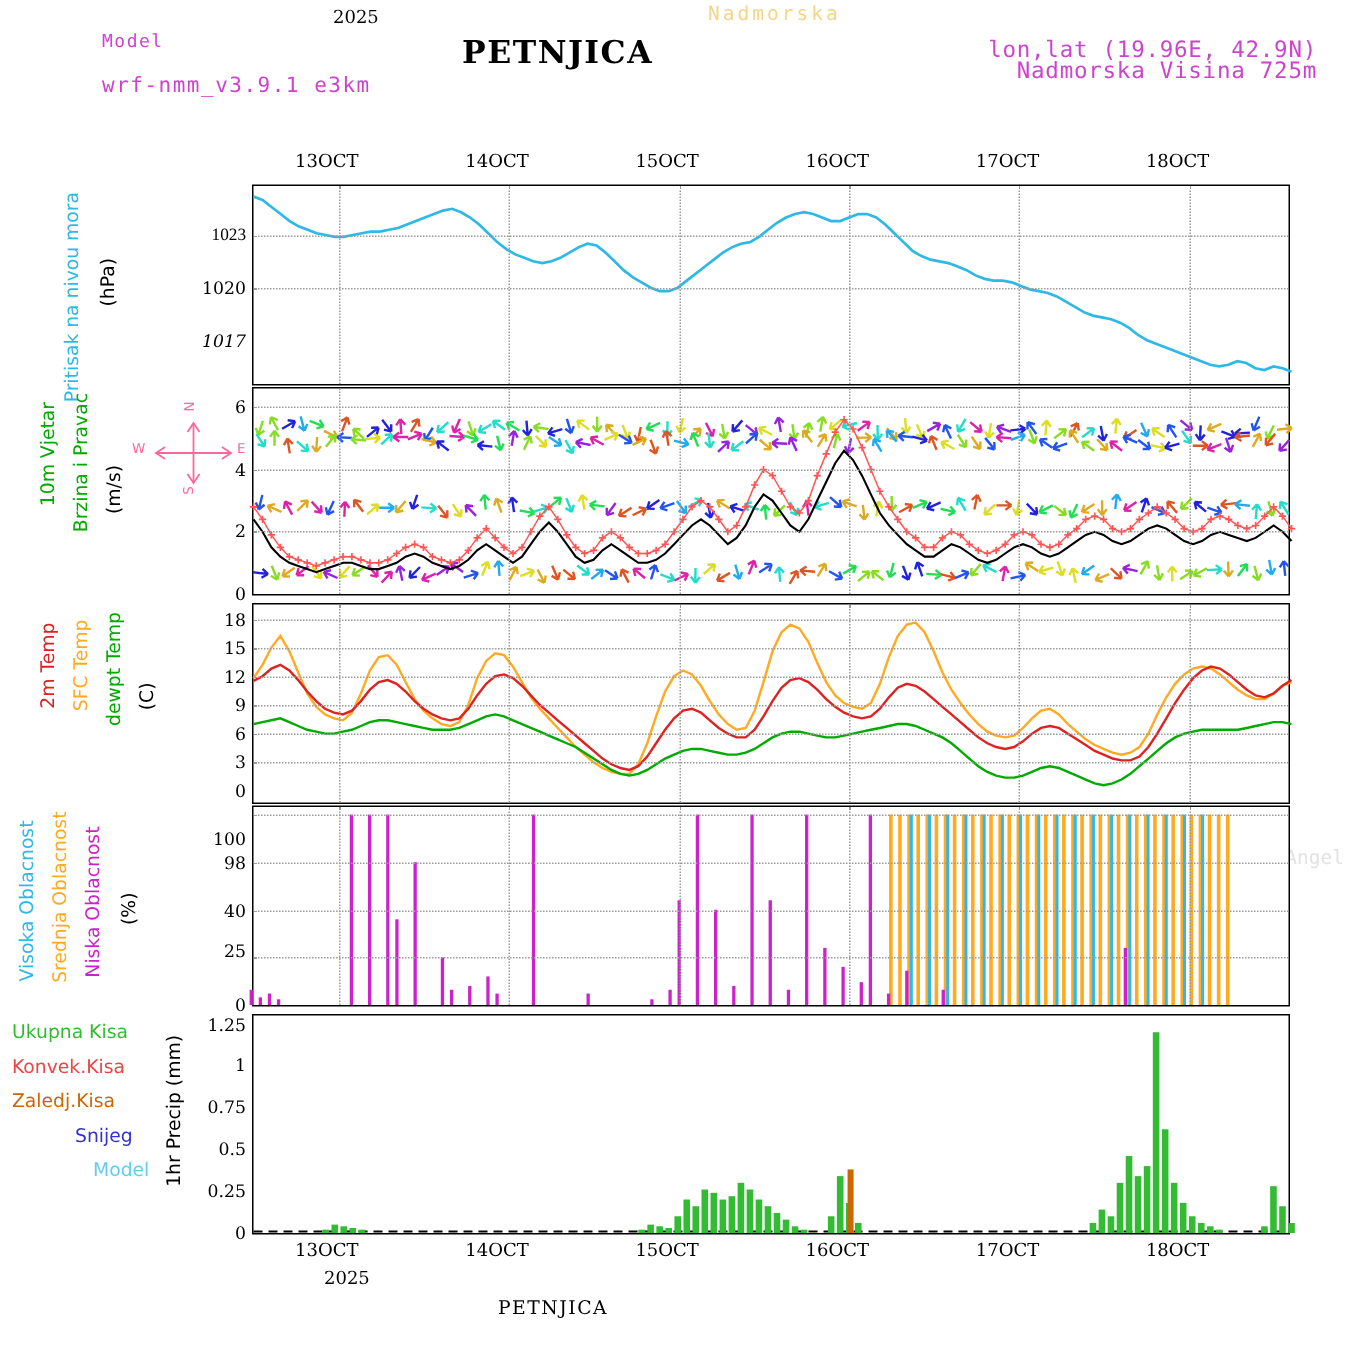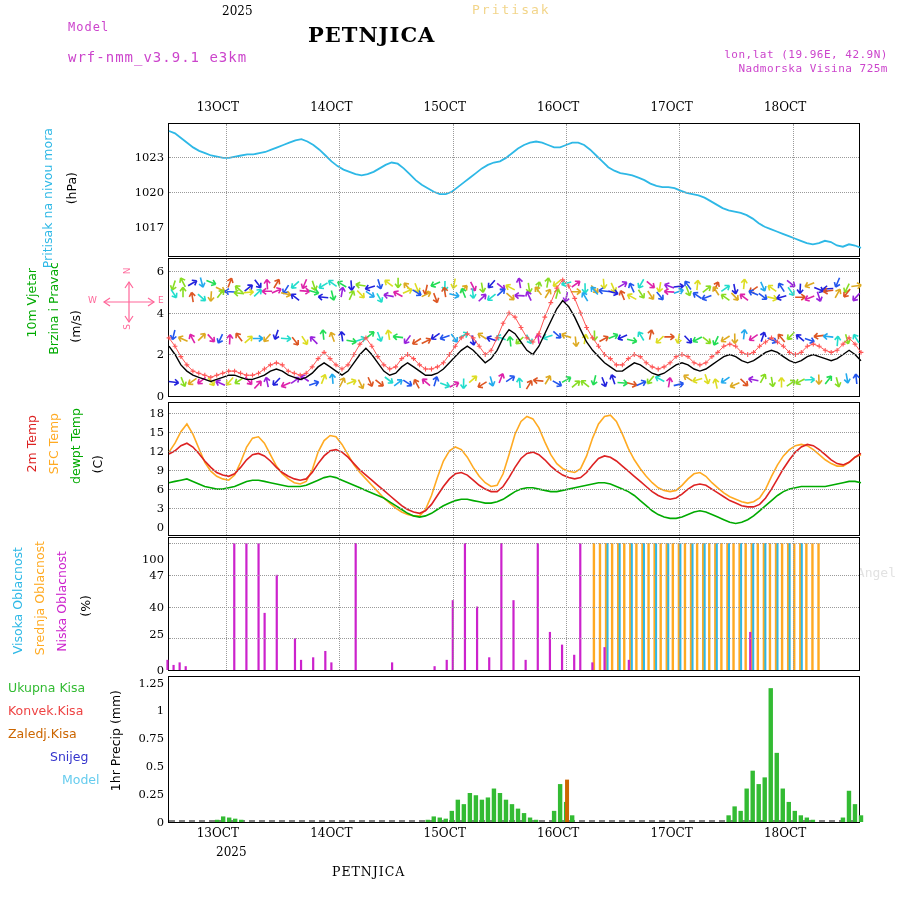--- a/index.html
+++ b/index.html
@@ -12,21 +12,21 @@
   }
   .abs{position:absolute;}
   .mono{font-family:"DejaVu Sans Mono", monospace;}
   .serif{font-family:"DejaVu Serif", serif;text-align:center;}
   .vert{writing-mode:vertical-rl;transform:rotate(180deg);}
   
   #hdr-meteogram{left:472px;top:2px;font-size:13px;color:#f2d58a;letter-spacing:2px;}
   #hdr-model{left:68px;top:20px;font-size:12px;color:#cc44cc;letter-spacing:1px;}
   #hdr-modelname{left:68px;top:49px;font-size:14px;color:#cc44cc;letter-spacing:1px;}
   #hdr-title{left:308px;top:22px;font-size:21px;font-weight:bold;color:#000;letter-spacing:1px;}
-  #hdr-right{right:12px;top:26px;font-size:11px;color:#cc44cc;text-align:right;line-height:14px;letter-spacing:.5px;margin-top:22px;}
+  #hdr-right{right:22px;top:26px;font-size:15px;color:#cc44cc;text-align:right;line-height:14px;letter-spacing:.5px;}
   #year-top{left:222px;top:4px;font-size:12px;color:#000;}
   #year-bot{left:216px;top:845px;font-size:12px;color:#000;}
   #bottom-station{left:332px;top:864px;font-size:12.5px;color:#000;letter-spacing:1px;}
   #watermark{right:4px;top:565px;font-size:13px;color:#e2e2e2;}
   
   .panel{position:absolute;border:1.6px solid #000;background:#fff;box-sizing:border-box;left:168px;width:692px;}
   #p1{top:123px;height:134px;}
   #p2{top:258px;height:139px;}
   #p3{top:402px;height:134px;}
   #p4{top:537px;height:134px;}
@@ -36,21 +36,21 @@
   .ytick{position:absolute;right:100%;margin-right:5px;font-size:11.5px;color:#000;transform:translateY(-50%);white-space:nowrap;}
   .xlab-top{position:absolute;top:100px;font-size:12px;color:#000;}
   .xlab-bot{position:absolute;top:826px;font-size:12px;color:#000;}
   
   .axtitle{position:absolute;font-size:12.5px;white-space:nowrap;}
   svg{display:block;position:absolute;left:0;top:0;overflow:visible;}
 </style>
 </head>
 <body>
 
-<div class="abs mono" id="hdr-meteogram">Pritisak</div>
+<div class="abs mono" id="hdr-meteogram">Nadmorska</div>
 <div class="abs mono" id="hdr-model">Model</div>
 <div class="abs mono" id="hdr-modelname">wrf-nmm_v3.9.1 e3km</div>
 <div class="abs serif" id="hdr-title">PETNJICA</div>
 <div class="abs mono" id="hdr-right">
   <div>lon,lat (19.96E, 42.9N)</div>
   <div>Nadmorska Visina 725m</div>
 </div>
 <div class="abs serif" id="year-top">2025</div>
 <div class="abs serif" id="year-bot">2025</div>
 <div class="abs serif" id="bottom-station">PETNJICA</div>
@@ -76,25 +76,25 @@
 <div class="panel" id="p1">
   <svg id="svg1" width="692" height="134" viewBox="0 0 692 134" preserveAspectRatio="none">
       <polyline points="0.0,7.0 6.0,9.3 12.0,14.0 18.1,18.7 24.1,23.4 30.1,26.9 36.1,29.2 42.1,31.5 48.1,32.7 54.2,33.9 60.2,33.9 66.2,32.7 72.2,31.5 78.2,30.4 84.2,30.4 90.3,29.2 96.3,28.0 102.3,25.7 108.3,23.4 114.3,21.0 120.3,18.7 126.4,16.4 132.4,15.2 138.4,17.5 144.4,21.0 150.4,25.7 156.5,31.5 162.5,37.4 168.5,42.1 174.5,45.6 180.5,47.9 186.5,50.2 192.6,51.4 198.6,50.2 204.6,47.9 210.6,44.4 216.6,40.9 222.6,38.5 228.7,39.7 234.7,44.4 240.7,50.2 246.7,56.1 252.7,60.7 258.7,64.2 264.8,67.8 270.8,70.1 276.8,70.1 282.8,67.8 288.8,63.1 294.9,58.4 300.9,53.7 306.9,49.1 312.9,44.4 318.9,40.9 324.9,38.5 331.0,37.4 337.0,33.9 343.0,29.2 349.0,24.5 355.0,21.0 361.0,18.7 367.1,17.5 373.1,18.7 379.1,21.0 385.1,23.4 391.1,23.4 397.1,21.0 403.2,18.7 409.2,18.7 415.2,21.0 421.2,25.7 427.2,31.5 433.3,37.4 439.3,43.2 445.3,46.7 451.3,49.1 457.3,50.2 463.3,51.4 469.4,53.7 475.4,56.1 481.4,59.6 487.4,61.9 493.4,63.1 499.4,63.1 505.5,64.2 511.5,66.6 517.5,68.9 523.5,70.1 529.5,71.3 535.5,73.6 541.6,77.1 547.6,80.6 553.6,84.1 559.6,86.4 565.6,87.6 571.7,88.8 577.7,91.1 583.7,94.6 589.7,99.3 595.7,102.8 601.7,105.1 607.8,107.5 613.8,109.8 619.8,112.1 625.8,114.5 631.8,116.8 637.8,119.2 643.9,120.3 649.9,119.2 655.9,116.8 661.9,118.0 667.9,121.5 673.9,122.7 680.0,120.3 686.0,121.5 692.0,123.8" fill="none" stroke="#2eb8e6" stroke-width="1.8"></polyline>
     </svg>
 <div class="gridv" style="left: 56.7213px;"></div>
     <div class="gridv" style="left: 170.164px;"></div>
     <div class="gridv" style="left: 283.607px;"></div>
     <div class="gridv" style="left: 397.049px;"></div>
     <div class="gridv" style="left: 510.492px;"></div>
     <div class="gridv" style="left: 623.934px;"></div>
-    <div class="ytick serif" style="top: 102.796px;">1017</div>
+    <div class="ytick serif" style="top: 102.796px; font-style: italic;">1017</div>
     <div class="gridh" style="top: 67.7522px;"></div>
     <div class="ytick serif" style="top: 67.7522px;">1020</div>
     <div class="gridh" style="top: 32.708px;"></div>
-    <div class="ytick serif" style="top: 32.708px;">1023</div>
+    <div class="ytick serif" style="top: 32.708px; font-family: Liberation Serif, serif;">1023</div>
   </div>
 <div class="abs vert axtitle" style="left:40px;top:128px;color:#2eb8e6;">Pritisak na nivou mora</div>
 <div class="abs vert axtitle" style="left:64px;top:172px;color:#000;">(hPa)</div>
 
 <div class="panel" id="p2">
   <svg id="svg2" width="692" height="139" viewBox="0 0 692 139" preserveAspectRatio="none">
       <g transform="translate(4.7,26.3) rotate(108)">
         <path d="M-5,0 L5,0 M5,0 L1,-3 M5,0 L1,3" stroke="#88dd22" stroke-width="1.6" fill="none"></path>
       </g>
       <g transform="translate(14.0,23.4) rotate(242)">
@@ -1265,21 +1265,21 @@
     <div class="gridv" style="left: 283.607px;"></div>
     <div class="gridv" style="left: 397.049px;"></div>
     <div class="gridv" style="left: 510.492px;"></div>
     <div class="gridv" style="left: 623.934px;"></div>
     <div class="ytick serif" style="top: 132px;">0</div>
     <div class="gridh" style="top: 100.269px;"></div>
     <div class="ytick serif" style="top: 96px;">25</div>
     <div class="gridh" style="top: 68.5385px;"></div>
     <div class="ytick serif" style="top: 68.5385px;">40</div>
     <div class="gridh" style="top: 36.8077px;"></div>
-    <div class="ytick serif" style="top: 36.8077px;">47</div>
+    <div class="ytick serif" style="top: 36.8077px;">98</div>
     <div class="gridh" style="top: 5.07692px;"></div>
     <div class="ytick serif" style="top: 21px;">100</div>
   </div>
 <div class="abs vert axtitle" style="left:10px;top:547px;color:#2eb8e6;">Visoka Oblacnost</div>
 <div class="abs vert axtitle" style="left:32px;top:541px;color:#ffaa22;">Srednja Oblacnost</div>
 <div class="abs vert axtitle" style="left:54px;top:551px;color:#cc22cc;">Niska Oblacnost</div>
 <div class="abs vert axtitle" style="left:78px;top:595px;color:#000;">(%)</div>
 
 <div class="panel" id="p5">
   <svg id="svg5" width="692" height="147" viewBox="0 0 692 147" preserveAspectRatio="none">

